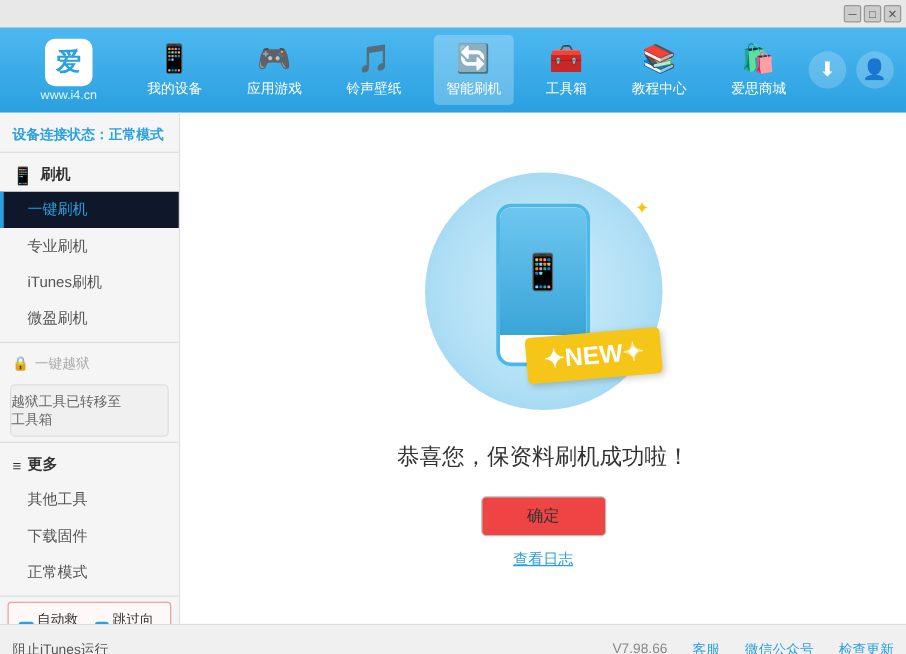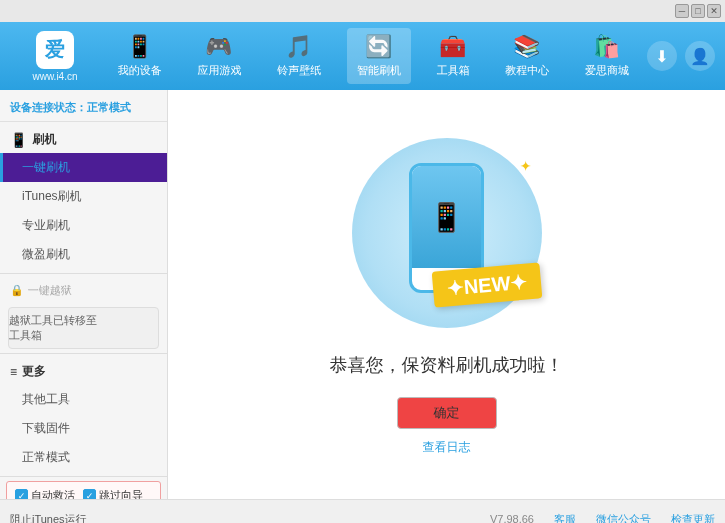--- a/index.html
+++ b/index.html
@@ -84,21 +84,21 @@
     }
 
     
     .main {
       display: flex;
       height: calc(523px - 22px - 68px - 24px);
     }
 
     
     .sidebar {
-      width: 168px;
+      width: 144px;
       background: #f5f5f5;
       border-right: 1px solid #ddd;
       padding-top: 4px;
       overflow-y: auto;
     }
     .status-bar-top {
       padding: 6px 10px;
       font-size: 11px;
       color: #555;
       border-bottom: 1px solid #e0e0e0;
@@ -116,21 +116,21 @@
     }
     .sidebar-group-title .icon { margin-right: 5px; font-size: 14px; color: #2aa0e0; }
 
     .sidebar-item {
       padding: 6px 10px 6px 22px;
       font-size: 12px;
       color: #555;
       cursor: pointer;
     }
     .sidebar-item.active {
-      background: #4c1d95;
+      background: #0f172a;
       color: #2aa0e0;
       border-left: 3px solid #2aa0e0;
       padding-left: 19px;
     }
 
     .sidebar-divider { height: 1px; background: #ddd; margin: 4px 0; }
 
     .sidebar-grayed {
       padding: 5px 10px;
       font-size: 11px;
@@ -254,20 +254,21 @@
       font-size: 13px;
       color: #333;
       cursor: pointer;
       display: flex; align-items: center; justify-content: center;
       margin-bottom: 10px;
     }
     .view-log-link {
       font-size: 12px;
       color: #2aa0e0;
       cursor: pointer;
+      text-decoration: underline;
     }
 
     
     .bottom-bar {
       height: 39px;
       background: #f0f0f0;
       border-top: 1px solid #ddd;
       display: flex;
       align-items: center;
       padding: 0 10px;
@@ -374,24 +375,24 @@
 
     <div class="sidebar-group-title">
       <span class="icon">📱</span>
       <span>刷机</span>
     </div>
 
     <div class="sidebar-item active">
       <span>一键刷机</span>
     </div>
     <div class="sidebar-item">
+      <span>专业刷机</span>
+    </div>
+    <div class="sidebar-item">
       <span>iTunes刷机</span>
-    </div>
-    <div class="sidebar-item">
-      <span>专业刷机</span>
     </div>
     <div class="sidebar-item">
       <span>微盈刷机</span>
     </div>
 
     <div class="sidebar-divider"></div>
 
     <div class="sidebar-grayed">
       <span style="font-size:11px;">🔒</span>
       <span>一键越狱</span>

